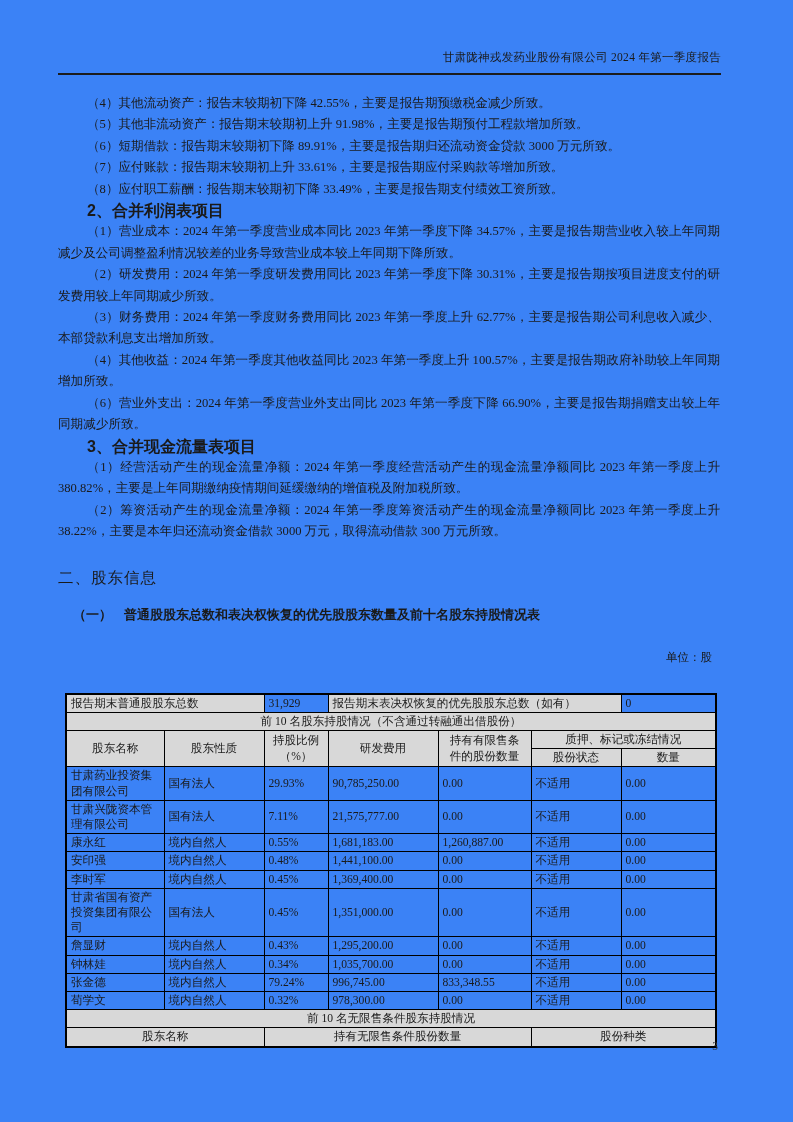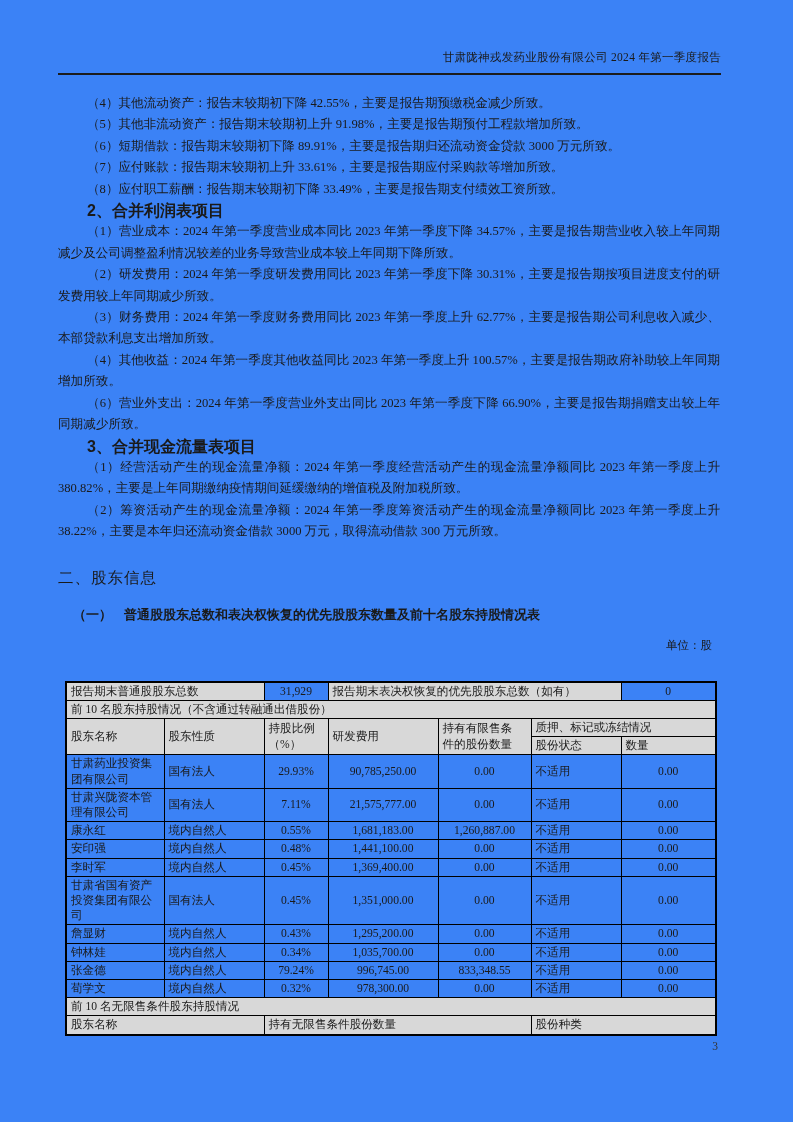--- a/index.html
+++ b/index.html
@@ -49,21 +49,21 @@
     letter-spacing: 1px;
   }
   .subsection {
     margin: 17px 0 12px 15px;
     font-family: "Liberation Sans", "DejaVu Sans", sans-serif;
     font-weight: 700;
     font-size: 13px;
   }
   .subsection .lbl { margin-right: 12px; }
   .unit-note {
-    margin: 14px 8px 3px 0;
+    margin: 26px 8px 3px 0;
     text-align: right;
     font-size: 11.5px;
   }
   table.sh {
     width: 650px;
     margin-left: 7px;
     border-collapse: collapse;
     table-layout: fixed;
     font-size: 11.6px;
     border: 2px solid #000;
@@ -71,22 +71,22 @@
   }
   table.sh td {
     border: 1px solid #000;
     padding: 1px 4px;
     line-height: 15.2px;
     vertical-align: middle;
     word-break: break-all;
     overflow: hidden;
   }
   .shade { background: #d8d8d8; }
-  .c { }
-  .r { text-align: center; }
+  .c { text-align: center; }
+  .r { text-align: left; }
   .blk { display: block; }
   .pgnum {
     position: absolute;
     left: 700px;
     top: 1040px;
     width: 18px;
     text-align: right;
     font-size: 11.5px;
     color: #333;
   }

